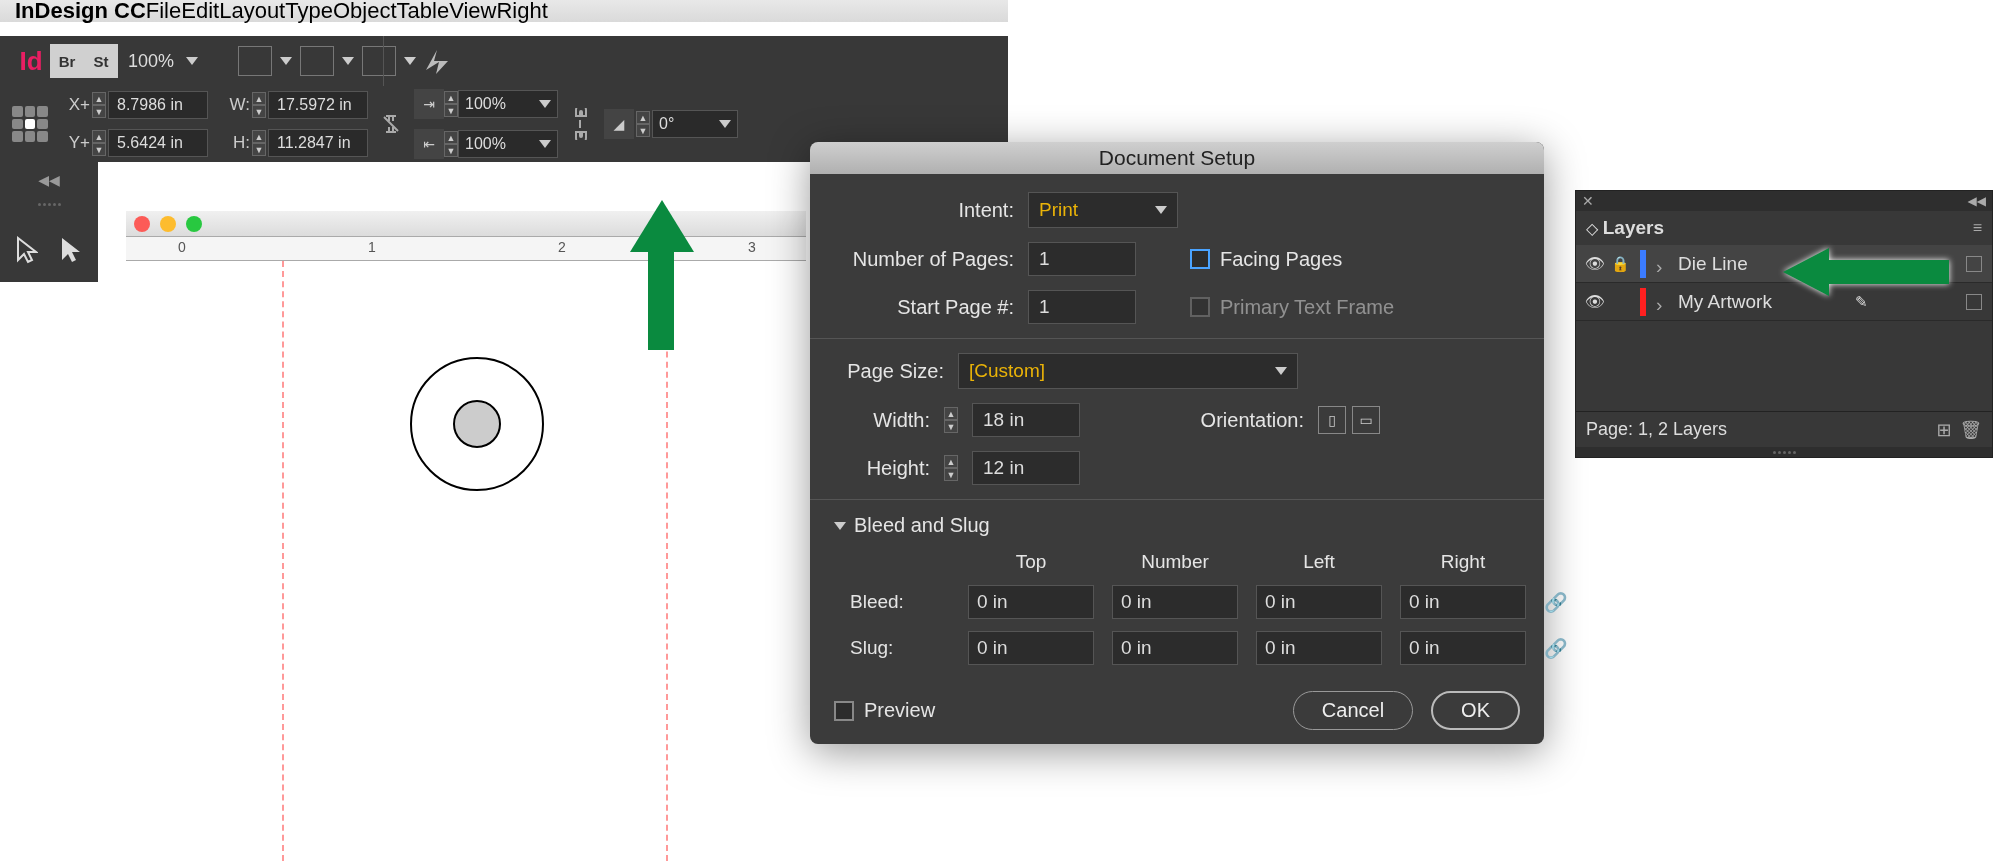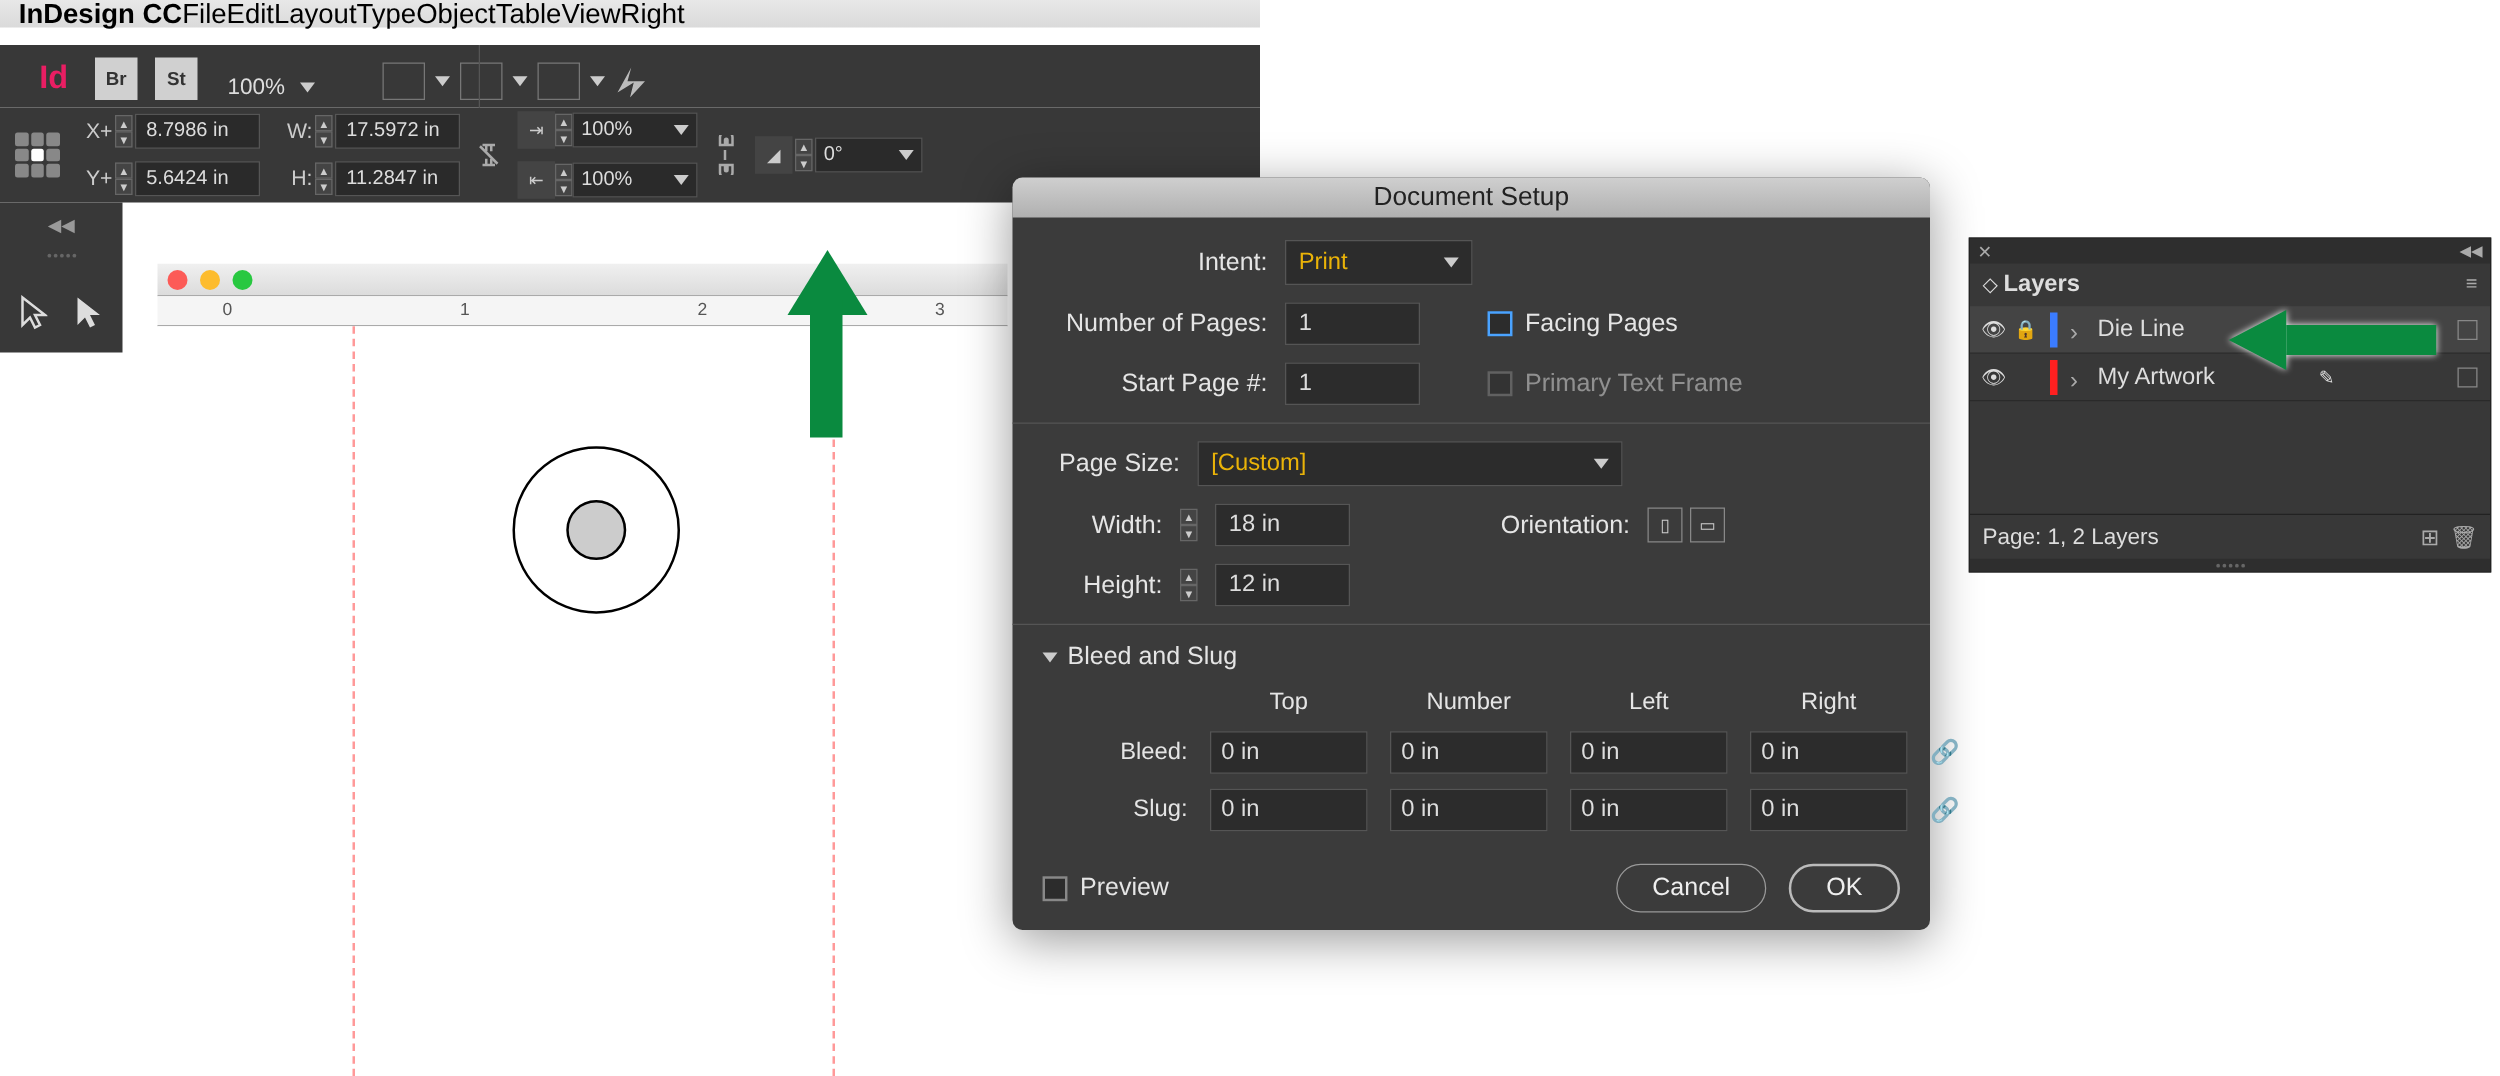--- a/index.html
+++ b/index.html
@@ -5,21 +5,21 @@
 *{box-sizing:border-box;margin:0;padding:0;font-family:"Helvetica Neue",Arial,sans-serif;-webkit-font-smoothing:antialiased}
 body{background:#fff;width:2000px;height:861px;position:relative;overflow:hidden}
 
 
 .menubar{position:absolute;top:0;left:0;width:1008px;height:22px;background:linear-gradient(#e8e8e8,#dadada);display:flex;align-items:center;padding:0 15px;font-size:22px;}
 .menubar span{color:#000}
 .apple{font-size:24px}
 .menubar .app{font-weight:bold}
 
 
-.toolbar{position:absolute;top:36px;left:0;width:1008px;background:#383838;padding:6px 24px;display:flex;align-items:flex-end;gap:14px;color:#ddd;font-size:18px;height:50px}
+.toolbar{position:absolute;top:36px;left:0;width:1008px;background:#383838;padding:6px 12px;display:flex;align-items:center;color:#ddd;font-size:18px;height:50px}
 .id-logo{color:#e91e63;font-weight:bold;font-size:26px;display:flex;align-items:center;justify-content:center;width:38px;height:38px}
 .sm{width:34px;height:34px;background:#d0d0d0;color:#333;display:flex;align-items:center;justify-content:center;font-weight:bold;font-size:15px}
 .zoom{display:flex;align-items:center;gap:12px;padding:0 10px}
 .chev{width:0;height:0;border-left:6px solid transparent;border-right:6px solid transparent;border-top:8px solid #ccc}
 .tbicon{width:34px;height:30px;border:1px solid #777;position:relative}
 .divs{position:absolute;top:36px;left:383px;width:1px;height:50px;background:#555}
 
 
 .ctrlbar{position:absolute;top:86px;left:0;width:1008px;height:76px;background:#383838;display:flex;color:#ccc;font-size:17px;align-items:center;padding:0 12px;gap:12px}
 .refpt{width:36px;height:36px;display:grid;grid-template-columns:repeat(3,1fr);grid-template-rows:repeat(3,1fr);gap:2px}
@@ -65,21 +65,21 @@
 .row{display:flex;align-items:center;gap:14px;margin-bottom:14px}
 .row label{min-width:180px;text-align:right;font-size:20px}
 .dlg-inp{background:#2c2c2c;border:1px solid #555;color:#ddd;padding:4px 10px;height:34px;font-size:19px;width:108px}
 .dlg-sel{background:#2c2c2c;border:1px solid #555;color:#eab308;padding:4px 10px;height:36px;font-size:19px;display:flex;align-items:center;justify-content:space-between}
 .cb{width:20px;height:20px;border:2px solid #888;background:#2c2c2c;flex-shrink:0}
 .cb.blu{border-color:#4aa3ff}
 .hr{border-top:1px solid #555;margin:14px -24px}
 .subh{font-size:20px;margin:10px 0 14px;display:flex;align-items:center;gap:8px}
 .table{display:grid;grid-template-columns:100px repeat(4,126px) 40px;gap:12px 18px;align-items:center;font-size:19px;margin-left:16px}
 .table .th{text-align:center}
-.table .rl{text-align:right}
+.table .rl{}
 .table input{background:#2c2c2c;border:1px solid #555;color:#ddd;padding:4px 8px;height:34px;font-size:19px;width:100%}
 .dlg-foot{display:flex;align-items:center;justify-content:space-between;margin-top:26px}
 .btn{border:1.5px solid #999;border-radius:22px;padding:6px 28px;font-size:20px;color:#eee;background:transparent;cursor:pointer}
 .btn.primary{border-width:2.5px;border-color:#bbb}
 .ori{display:flex;gap:6px}
 .ori span{width:28px;height:28px;border:1px solid #888;display:inline-flex;align-items:center;justify-content:center;font-size:14px;color:#ccc}
 
 
 .panel{position:absolute;top:190px;left:1575px;width:418px;background:#383838;color:#ddd;border:1px solid #222}
 .p-top{height:20px;display:flex;align-items:center;justify-content:space-between;padding:0 6px;background:#2e2e2e}

